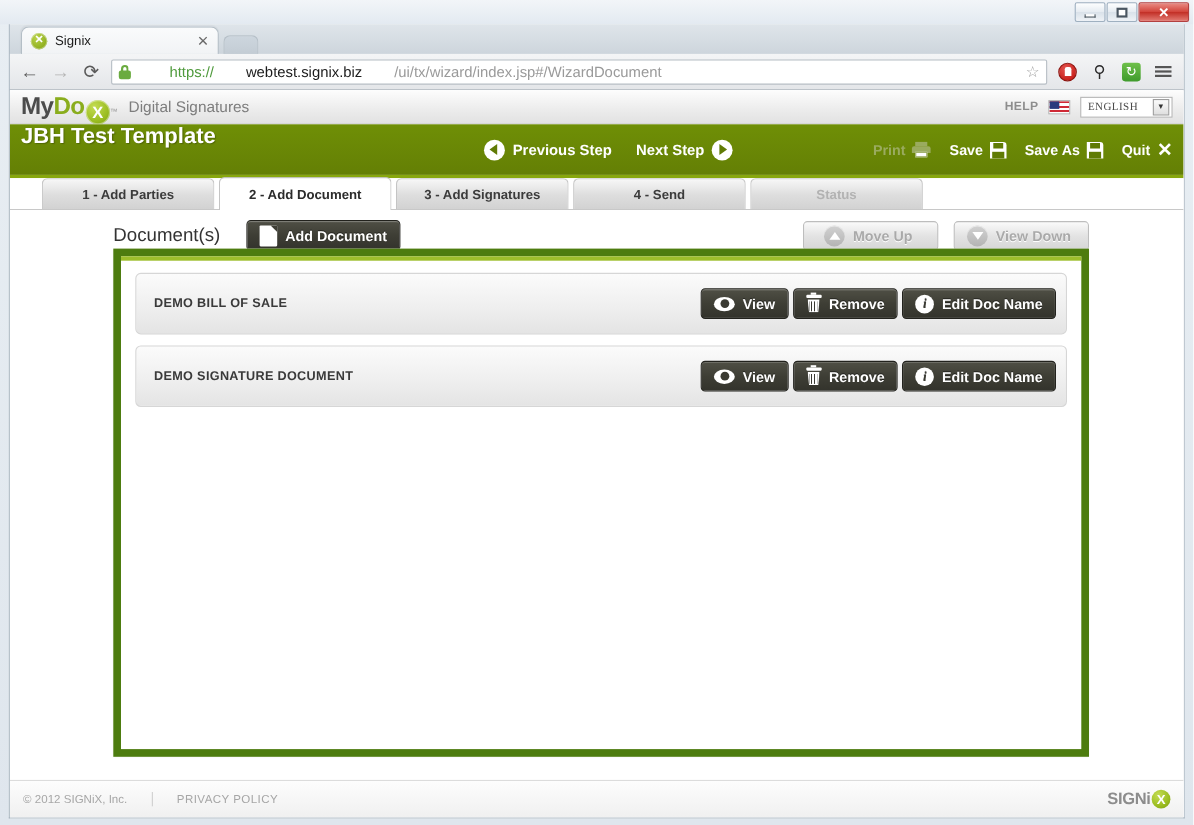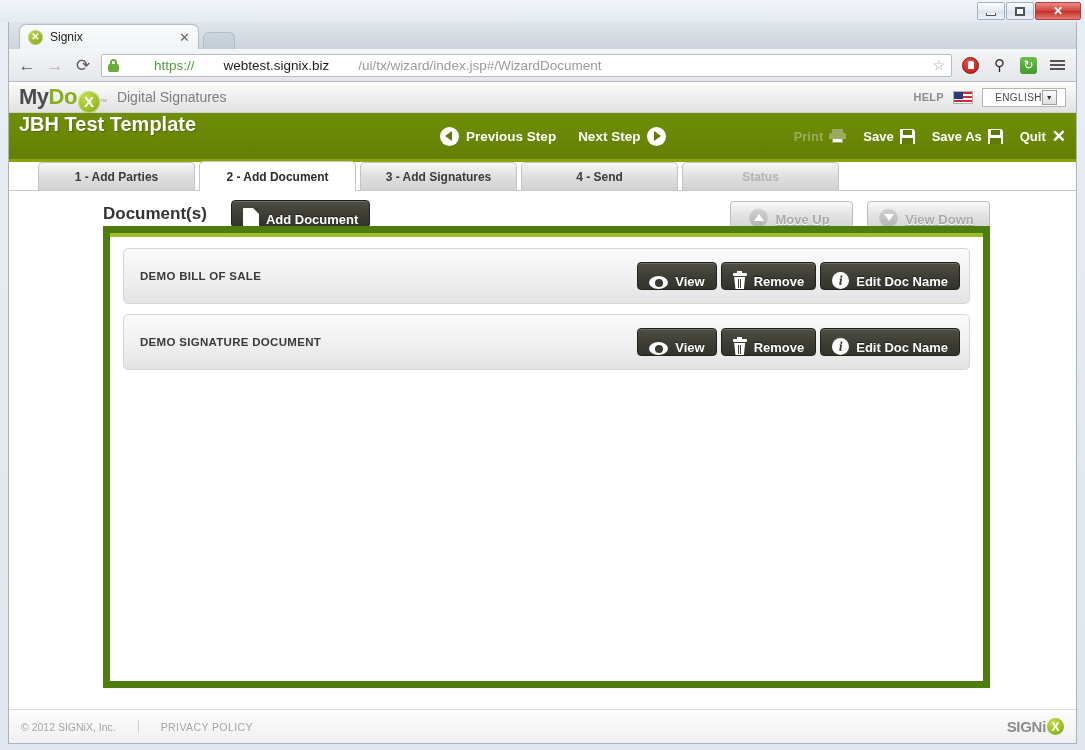--- a/index.html
+++ b/index.html
@@ -172,23 +172,23 @@
     border: 1px solid #b0b0b0; background: #fff;
   }
   .flag .stripes {
     position:absolute; inset:0;
     background: repeating-linear-gradient(to bottom, #cf2a36 0 2px, #ffffff 2px 4px);
   }
   .flag .canton { position:absolute; top:0; left:0; width: 9px; height: 7px; background:#2a3b7d; }
   .lang-select {
     border: 1px solid #b5b5b5; background: #fff;
     height: 19px; width: 84px;
-    display: flex; align-items: center; justify-content: center;
+    display: flex; align-items: center; justify-content: space-between;
     padding: 0 2px 0 6px;
-    font-size: 10px; color: #4a4a4a; letter-spacing: 0.4px;
+    font-size: 10px; color: #4a4a4a; letter-spacing: 0.4px; font-family: Liberation Serif, serif;
   }
   .lang-select .arrowbox {
     width: 15px; height: 15px;
     background: linear-gradient(to bottom, #fbfbfb 0%, #dfdfdf 100%);
     border: 1px solid #9d9d9d;
     display: flex; align-items: center; justify-content: center;
     font-size: 7px; color: #333;
   }
 
   
@@ -251,46 +251,45 @@
 
   
   .page-body { flex: 1; background: #fff; position: relative; }
   .content-card {
     position: absolute;
     left: 94px; top: 35px; right: 86px; bottom: 55px;
     border: 7px solid #4d7c0f;
     background: #fff;
     box-shadow: 0 1px 2px rgba(0,0,0,0.04);
   }
-  .section-title { font-size: 17px; font-weight: bold; color: #333; margin-left: 0; }
+  .section-title { font-size: 17px; font-weight: normal; color: #333; margin-left: 0; }
 
   
   .btn {
-    display: inline-flex; align-items: flex-end; justify-content: center;
+    display: inline-flex; align-items: center; justify-content: center;
     gap: 7px;
     font-size: 13px; font-weight: bold;
     border-radius: 4px;
     cursor: pointer;
     white-space: nowrap;
   }
   .btn-dark {
     height: 28px; padding: 0 11px;
     background: linear-gradient(to bottom, #4f4f45 0%, #3e3e35 50%, #33332c 100%);
     border: 1px solid #22221d;
     color: #fff;
     text-shadow: 0 -1px 0 rgba(0,0,0,0.5);
     box-shadow: inset 0 1px 0 rgba(255,255,255,0.18);
   }
   .btn-grey {
     height: 27px; padding: 0 13px 0 9px;
     background: linear-gradient(to bottom, #fafafa 0%, #e3e3e3 50%, #d6d6d6 100%);
     border: 1px solid #bdbdbd;
     color: #a9a9a9;
     text-shadow: 0 1px 0 #fff;
-    text-decoration: underline;
   }
   .grey-circ {
     width: 19px; height: 19px; border-radius: 50%;
     background: linear-gradient(to bottom, #d2d2d2 0%, #b4b4b4 100%);
     display: flex; align-items: center; justify-content: center;
     flex: none;
     box-shadow: inset 0 1px 0 rgba(255,255,255,0.5);
   }
   .grey-circ .tri { width: 0; height: 0; border-left: 5px solid transparent; border-right: 5px solid transparent; }
   .grey-circ .tri.up   { border-bottom: 7px solid #fff; }

